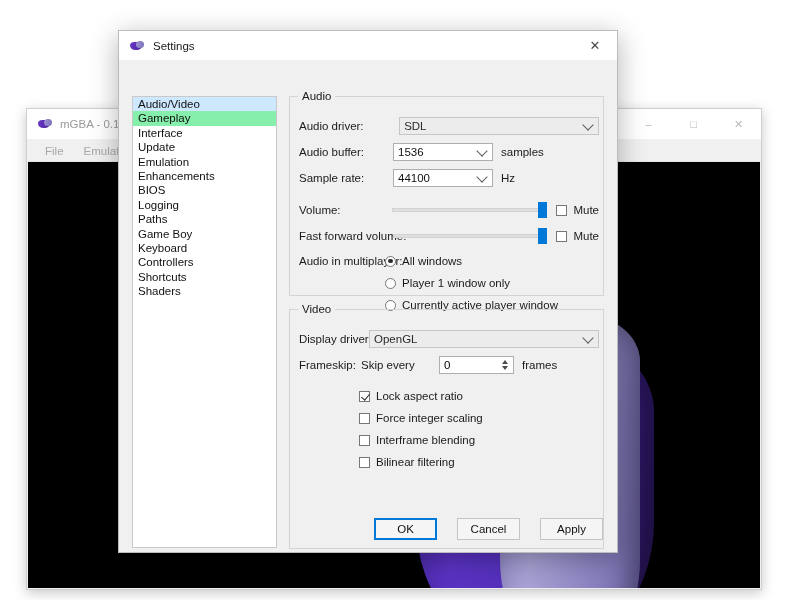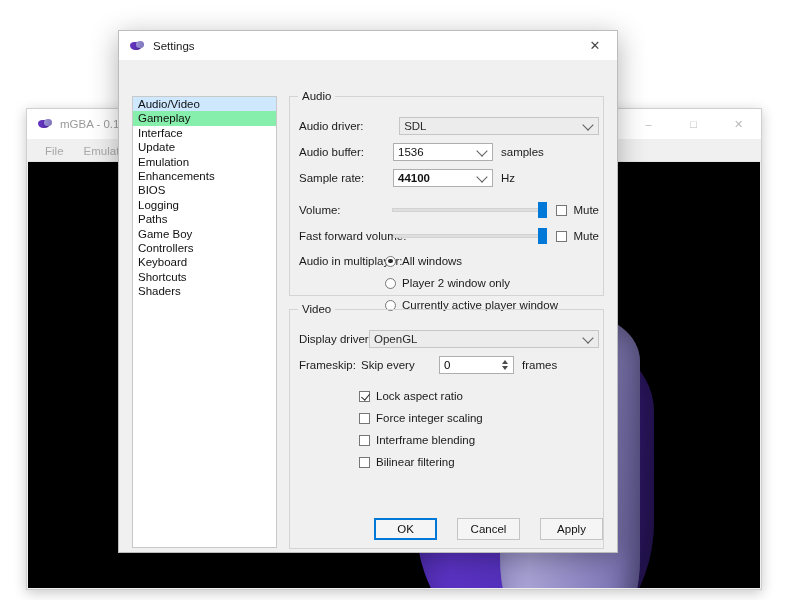--- a/index.html
+++ b/index.html
@@ -236,22 +236,22 @@
       <div class="list-item selected">Audio/Video</div>
       <div class="list-item hovered">Gameplay</div>
       <div class="list-item">Interface</div>
       <div class="list-item">Update</div>
       <div class="list-item">Emulation</div>
       <div class="list-item">Enhancements</div>
       <div class="list-item">BIOS</div>
       <div class="list-item">Logging</div>
       <div class="list-item">Paths</div>
       <div class="list-item">Game Boy</div>
+      <div class="list-item">Keyboard</div>
       <div class="list-item">Controllers</div>
-      <div class="list-item">Keyboard</div>
       <div class="list-item">Shortcuts</div>
       <div class="list-item">Shaders</div>
     </div>
 
     <div id="right-pane">
 
       <div class="groupbox" id="group-audio">
         <span class="gb-title">Audio</span>
 
         <div class="row" style="left:9px;top:20px;width:300px;gap:9px;">
@@ -266,21 +266,21 @@
           <span class="lbl" style="width:94px;">Audio buffer:</span>
           <span class="combo" style="width:100px;">
             <span>1536</span>
             <span class="chev"></span>
           </span>
           <span class="lbl" style="margin-left:8px;">samples</span>
         </div>
 
         <div class="row" style="left:9px;top:72px;width:300px;">
           <span class="lbl" style="width:94px;">Sample rate:</span>
-          <span class="combo" style="width:100px;font-weight:bold;">
+          <span class="combo" style="width:100px;">
             <span>44100</span>
             <span class="chev"></span>
           </span>
           <span class="lbl" style="margin-left:8px;">Hz</span>
         </div>
 
         <div class="row" style="left:9px;top:104px;width:300px;">
           <span class="lbl" style="width:94px;">Volume:</span>
           <span class="slider" style="width:156px;">
             <span class="track"></span>
@@ -307,21 +307,21 @@
         <div class="row" style="left:9px;top:158px;width:300px;">
           <span class="lbl" style="width:86px;">Audio in multiplayer:</span>
           <span class="cbrow">
             <span class="radio checked"></span>
             <span class="lbl">All windows</span>
           </span>
         </div>
         <div class="row" style="left:95px;top:180px;">
           <span class="cbrow">
             <span class="radio"></span>
-            <span class="lbl">Player 2 window only</span>
+            <span class="lbl">Player 1 window only</span>
           </span>
         </div>
         <div class="row" style="left:95px;top:202px;">
           <span class="cbrow">
             <span class="radio"></span>
             <span class="lbl">Currently active player window</span>
           </span>
         </div>
       </div>
 

